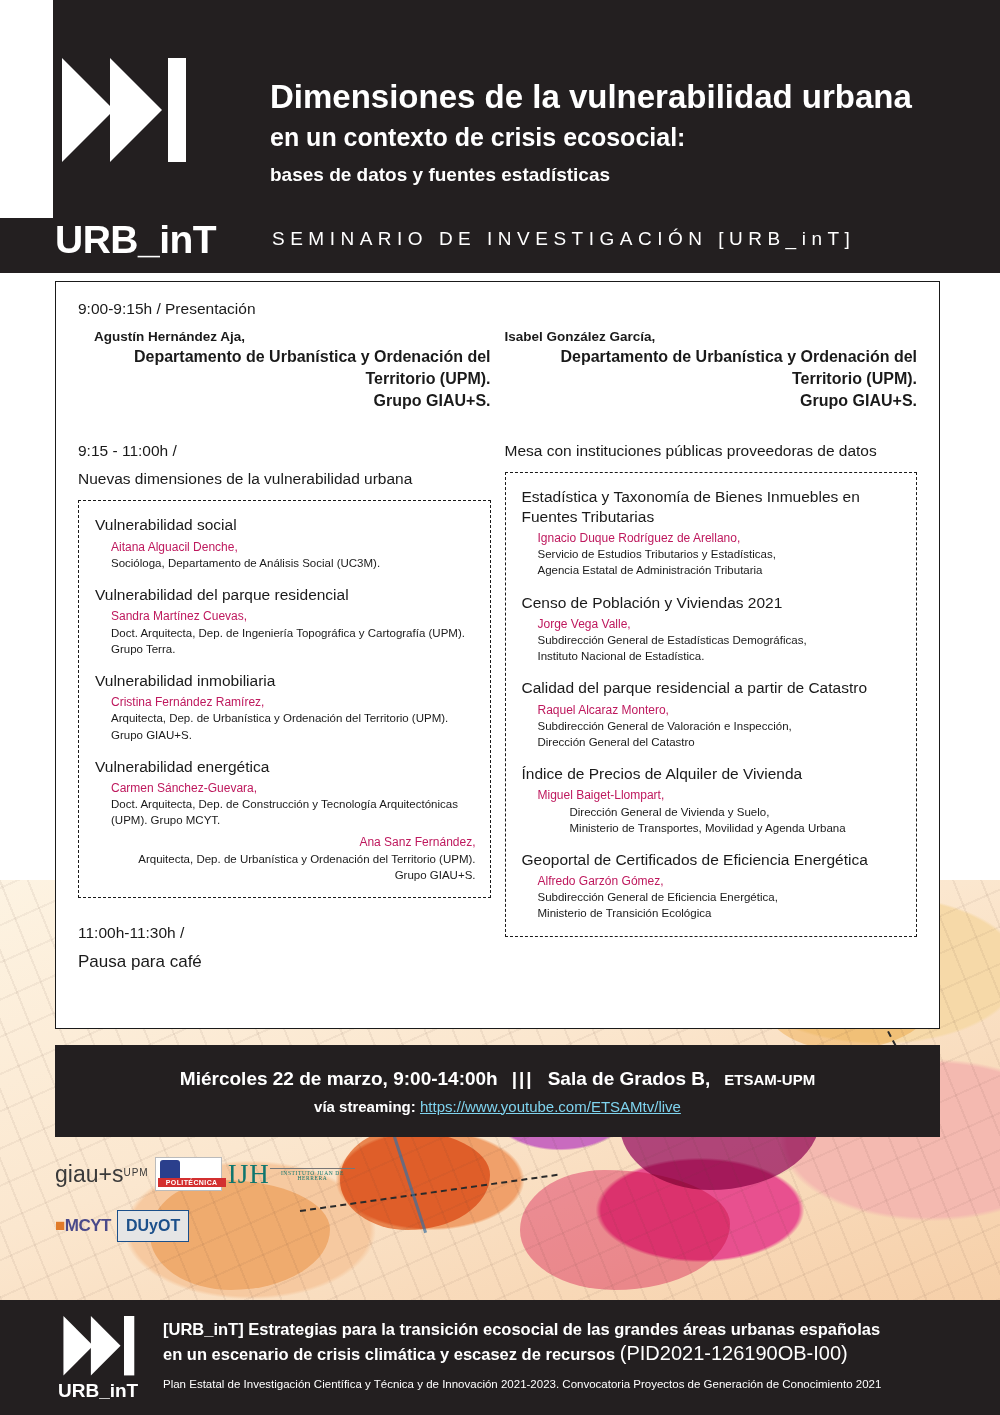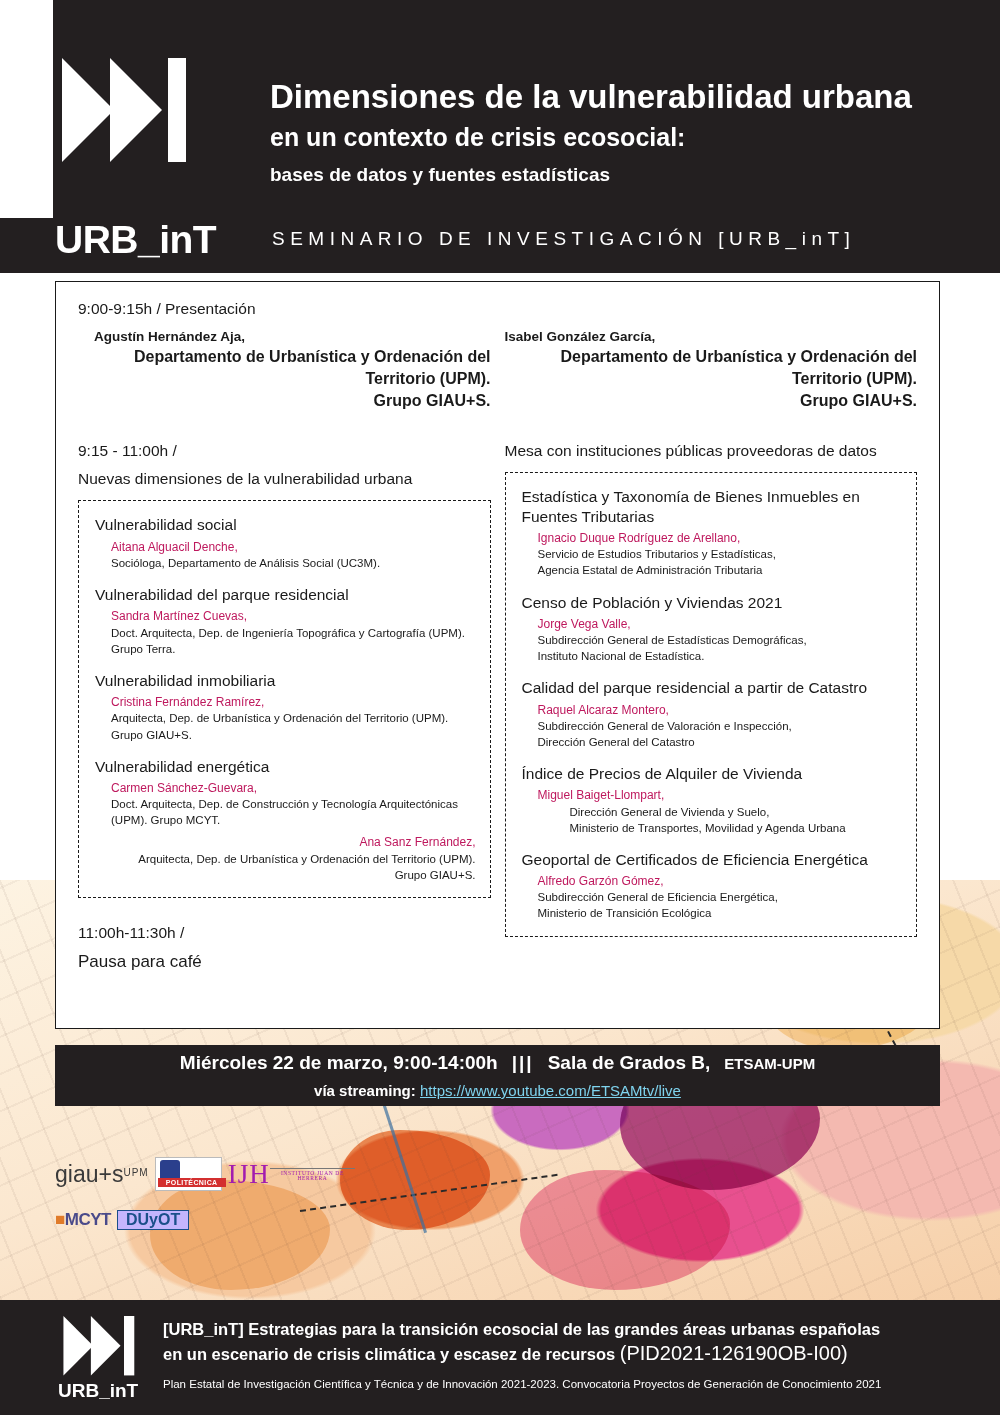--- a/index.html
+++ b/index.html
@@ -89,43 +89,43 @@
   .dashed { border: 1.5px dashed #1a1a1a; padding: 14px 14px 14px 16px; }
   .entry { margin-bottom: 14px; }
   .entry:last-child { margin-bottom: 0; }
   .entry-title { font-size: 15.5px; line-height: 1.25; color: #1a1a1a; margin-bottom: 4px; }
   .entry-person { margin-left: 16px; }
   .entry-name { font-size: 12px; line-height: 1.35; color: #be185d; }
   .entry-aff { font-size: 11.5px; line-height: 1.4; color: #1a1a1a; }
 
   
   .venue {
-    position: absolute; left: 55px; top: 1045px; width: 885px; height: 61px;
+    position: absolute; left: 55px; top: 1045px; width: 885px; height: 92px;
     background: #231f20; color: #fff;
     display: flex; flex-direction: column; align-items: center; justify-content: center; gap: 8px;
   }
   .venue-l1 { font-size: 19px; font-weight: bold; display: flex; align-items: baseline; gap: 14px; }
   .venue-l1 .etsam { font-size: 15px; font-weight: bold; }
   .venue-bars { letter-spacing: 2px; font-weight: bold; }
   .venue-l2 { font-size: 15px; font-weight: bold; }
   .venue-l2 a { color: #7fd3ee; text-decoration: underline; font-weight: normal; }
 
   
   .logos { position: absolute; left: 55px; top: 1138px; width: 300px; }
   .logo-row { display: flex; align-items: center; gap: 6px; margin-bottom: 8px; margin-top: 19px; }
   .lg { display: flex; align-items: center; justify-content: center; }
   .lg-giau { font-size: 23px; color: #3a3a3a; font-weight: normal; }
   .lg-giau sub { font-size: 10px; letter-spacing: 1px; display: block; text-align: center; margin-top: -4px;}
   .lg-upm { width: 72px; height: 34px; background: #fff; border: 1px solid #bbb; position: relative; }
   .lg-upm .crest { position: absolute; left: 4px; top: 2px; width: 20px; height: 24px; background: #2b3f8c; border-radius: 3px 3px 6px 6px; }
   .lg-upm .txt { position: absolute; left: 2px; bottom: 3px; width: 68px; text-align: center; font-size: 7px; color: #fff; background: #d32f2f; padding: 1px 0; letter-spacing: .4px; font-weight: bold;}
-  .lg-ijh { font-family: "Liberation Serif", serif; font-size: 27px; color: #a21caf; letter-spacing: 1px; text-align: center; line-height: 1;}
+  .lg-ijh { font-family: "Liberation Serif", serif; font-size: 27px; color: #0f766e; letter-spacing: 1px; text-align: center; line-height: 1;}
   .lg-ijh small { display: block; font-size: 5.5px; letter-spacing: .6px; border-top: 1px solid #777; padding-top: 2px; margin-top: 1px;}
   .lg-mcyt { font-size: 17px; color: #4a4a8a; font-weight: bold; letter-spacing: -.5px;}
-  .lg-duyot { border: 1.5px solid #1b4f8a; color: #1b4f8a; font-size: 16px; padding: 0 8px; font-weight: bold; background:#c4b5fd;}
+  .lg-duyot { border: 1.5px solid #1b4f8a; color: #1b4f8a; font-size: 16px; padding: 6px 8px; font-weight: bold; background:#e5e5e5;}
 
   
   .footer {
     position: absolute; left: 0; top: 1300px; width: 1000px; height: 115px;
     background: #231f20; color: #fff;
   }
   .footer-logo { position: absolute; left: 62px; top: 16px; width: 80px; height: 60px; }
   .footer-word { position: absolute; left: 58px; top: 80px; font-size: 19px; font-weight: bold; color: #fff; }
   .footer-text { position: absolute; left: 163px; top: 18px; width: 800px; }
   .f-l1 { font-size: 16.5px; font-weight: bold; line-height: 1.35; }

